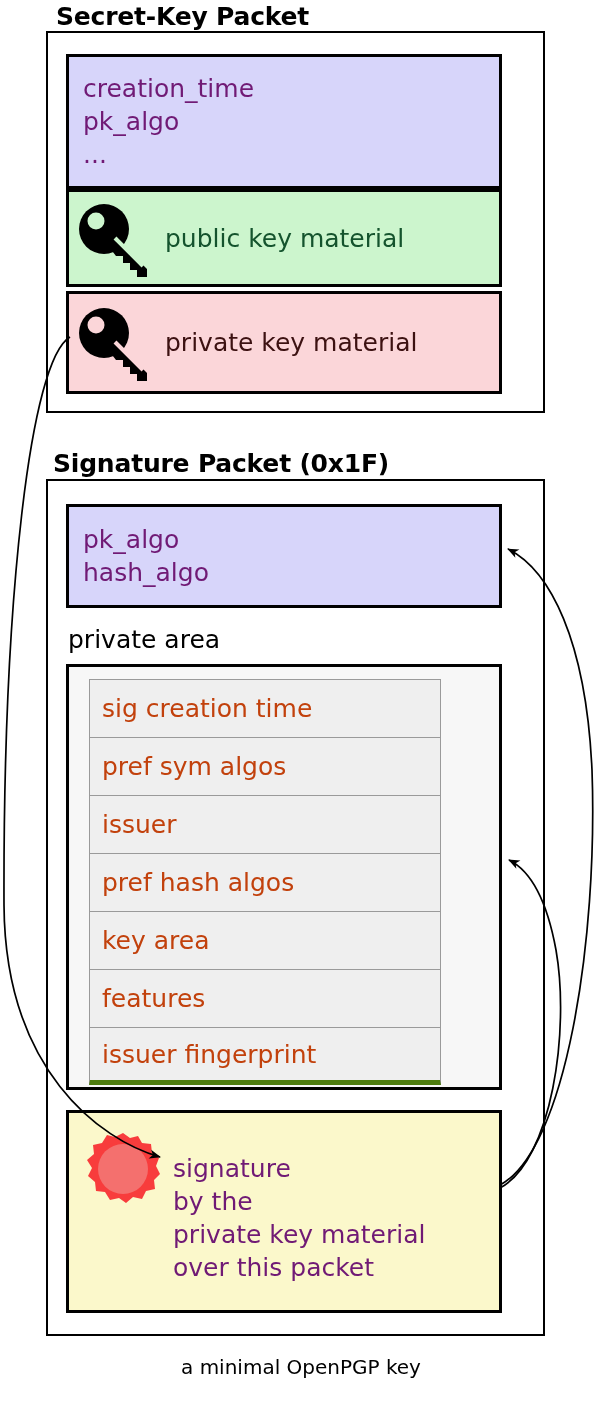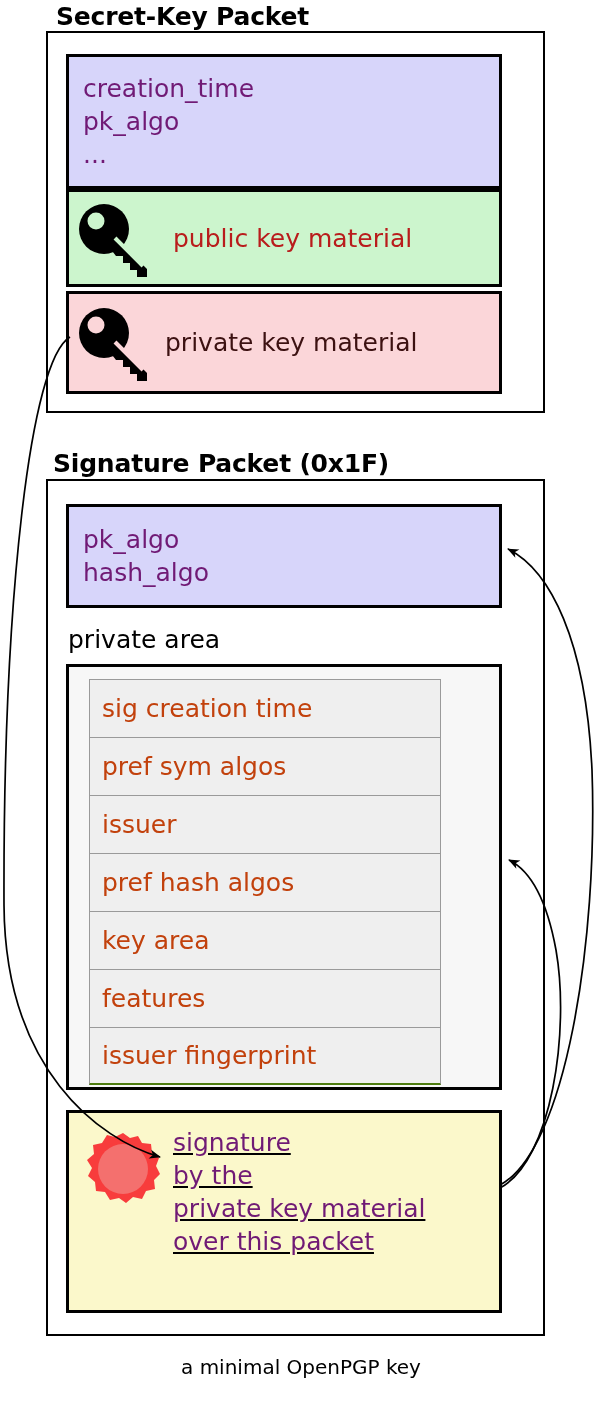--- a/index.html
+++ b/index.html
@@ -45,21 +45,21 @@
   .field.pink   { background: #fbd6d9; }
   .field.yellow { background: #fbf8cb; }
 
   .field-text {
     font-size: 25px;
     line-height: 1.32;
     color: #701a75;
     padding-left: 14px;
     white-space: pre-line;
   }
-  .green .field-text { color: #b91c1c; padding-left: 4px; margin-left: 8px; }
+  .green .field-text { color: #14532d; padding-left: 4px; }
   .pink  .field-text { color: #3c1111; padding-left: 4px; }
 
   
   .area-label {
     position: absolute;
     font-size: 25px;
     color: #000;
     white-space: nowrap;
   }
   .hashed-box {
@@ -77,21 +77,21 @@
     border: 1px solid #9a9a9a;
     border-bottom: none;
     background: #efefef;
     display: flex;
     align-items: center;
     padding-left: 12px;
     font-size: 25px;
     color: #c2410c;
     white-space: nowrap;
   }
-  .subpacket:last-child { border-bottom: 2px solid #4d7c0f; }
+  .subpacket:last-child { border-bottom: 5px solid #4d7c0f; }
 
   
   .key-icon { position: absolute; width: 84px; height: 80px; }
   .seal-icon { position: absolute; width: 78px; height: 78px; }
 
   
   .arrows { position: absolute; inset: 0; pointer-events: none; }
 
   
   .caption {
@@ -161,21 +161,21 @@
       <div class="subpacket">sig creation time</div>
       <div class="subpacket">pref sym algos</div>
       <div class="subpacket">issuer</div>
       <div class="subpacket">pref hash algos</div>
       <div class="subpacket">key area</div>
       <div class="subpacket">features</div>
       <div class="subpacket">issuer fingerprint</div>
     </div>
   </div>
 
-  <div class="field yellow" style="left:66px; top:1110px; width:436px; height:203px; align-items:flex-start;text-decoration:underline;">
+  <div class="field yellow" style="left:66px; top:1110px; width:436px; height:203px; align-items:center;">
     <span class="seal-icon" style="left:15px; top:18px;">
       <svg viewBox="0 0 78 78" width="78" height="78" aria-hidden="true">
         <path d="M39 2 L46 7 L54 5 L58 12 L67 13 L68 22 L75 27 L72 35 L76 43 L70 49 L71 58 L62 60 L58 68 L49 66 L42 72 L35 67 L26 69 L21 61 L12 60 L11 51 L4 45 L8 37 L3 29 L10 23 L9 14 L18 12 L23 4 L31 6 Z" fill="#f83c3c"></path>
         <circle cx="39" cy="38" r="25" fill="#f4706e"></circle>
       </svg>
     </span>
     <div class="field-text" style="padding-left:104px; padding-top:13px;">signature
 by the
 private key material
 over this packet</div>

